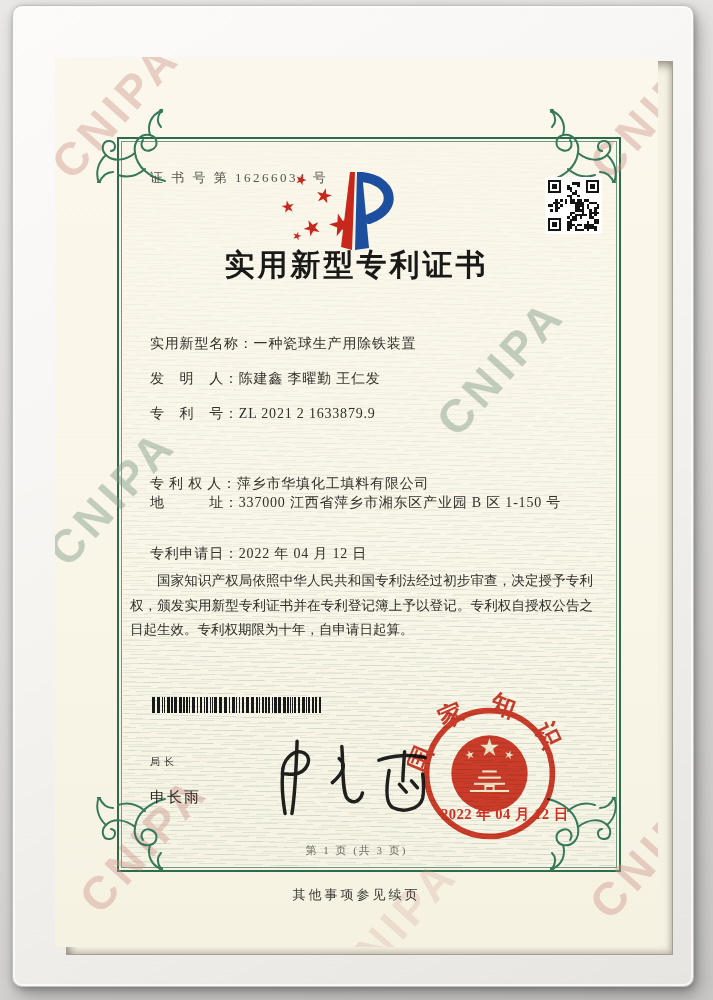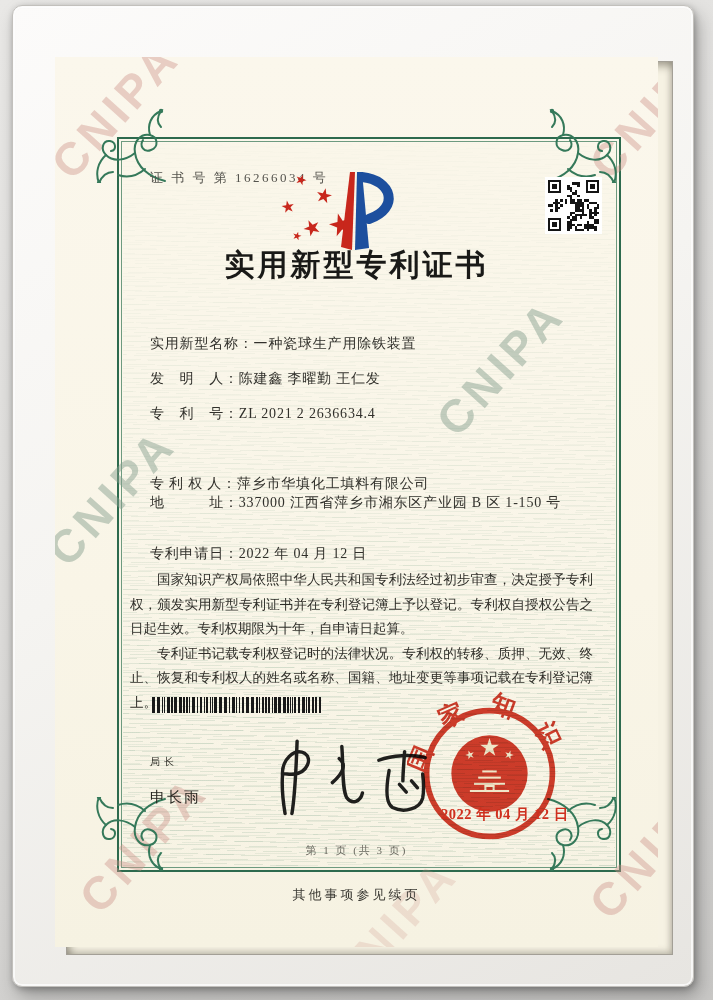--- a/index.html
+++ b/index.html
@@ -67,21 +67,21 @@
     position:absolute;left:0;top:188px;width:100%;text-align:center;z-index:3;
     font-size:30px;font-weight:bold;letter-spacing:3px;color:#191917;
   }
   
   .frow{position:absolute;left:95px;right:40px;z-index:3;font-size:14px;letter-spacing:.8px;color:#31302b;white-space:nowrap;}
   .r1{top:278px;} .r2{top:313px;} .r3{top:348px;} .r4{top:383px;} .r5{top:418px;} .r6{top:437px;} .r7{top:488px;}
   .frow .pair2{position:absolute;left:220px;top:0;}
   
   .notice{position:absolute;left:75px;top:512px;width:463px;z-index:3;
     font-size:13.5px;line-height:24.5px;text-align:justify;color:#2f2e29;}
-  .notice p{margin:0;text-indent:2em;font-family:Liberation Mono, monospace;}
+  .notice p{margin:0;text-indent:2em;}
   
   .barcode{position:absolute;left:97px;top:640px;width:188px;height:16px;display:flex;overflow:hidden;z-index:3;}
   .barcode div{background:#191919;height:100%;flex:none;}
   
   .signer-title{position:absolute;left:95px;top:698px;z-index:3;font-size:10px;letter-spacing:4px;color:#262620;}
   .signer-name{position:absolute;left:95px;top:731px;z-index:3;font-size:15px;letter-spacing:2px;color:#262620;}
   .signature{position:absolute;left:203px;top:674px;z-index:4;}
   
   .seal{position:absolute;left:352px;top:634px;z-index:4;opacity:.93;mix-blend-mode:multiply;}
   .seal-date{position:absolute;left:386px;top:748px;z-index:5;font-size:14.5px;font-weight:600;
@@ -280,30 +280,29 @@
         <div class="cell" style="left: 34.02px; top: 48.6px;"></div>
         <div class="cell" style="left: 38.88px; top: 48.6px;"></div>
         <div class="cell" style="left: 46.17px; top: 48.6px;"></div>
       </div>
   </div>
 
   <div class="title">实用新型专利证书</div>
 
   <div class="frow r2"><span>发　明　人：</span><span>陈建鑫 李曜勤 王仁发</span></div>
   <div class="frow r1"><span>实用新型名称：</span><span>一种瓷球生产用除铁装置</span></div>
-  <div class="frow r3"><span>专　利　号：</span><span>ZL 2021 2 2636634.4</span></div>
+  <div class="frow r3"><span>专　利　号：</span><span>ZL 2021 2 1633879.9</span></div>
   <div class="frow r5"><span>专 利 权 人：</span><span>萍乡市华填化工填料有限公司</span></div>
   <div class="frow r6"><span>地　　　址：</span><span>337000 江西省萍乡市湘东区产业园 B 区 1-150 号</span></div>
   <div class="frow r7">
     <span>专利申请日：</span><span>2022 年 04 月 12 日</span>
   </div>
 
   <div class="notice">
     <p>国家知识产权局依照中华人民共和国专利法经过初步审查，决定授予专利权，颁发实用新型专利证书并在专利登记簿上予以登记。专利权自授权公告之日起生效。专利权期限为十年，自申请日起算。</p>
-    <p>专利证书记载专利权登记时的法律状况。专利权的转移、质押、无效、终止、恢复和专利权人的姓名或名称、国籍、地址变更等事项记载在专利登记簿上。</p>
   </div>
 
   <div class="barcode">
       <div style="width: 3px; margin-right: 2px;"></div>
       <div style="width: 3px; margin-right: 2px;"></div>
       <div style="width: 1px; margin-right: 1px;"></div>
       <div style="width: 1px; margin-right: 2px;"></div>
       <div style="width: 3px; margin-right: 1px;"></div>
       <div style="width: 2px; margin-right: 1px;"></div>
       <div style="width: 3px; margin-right: 2px;"></div>

